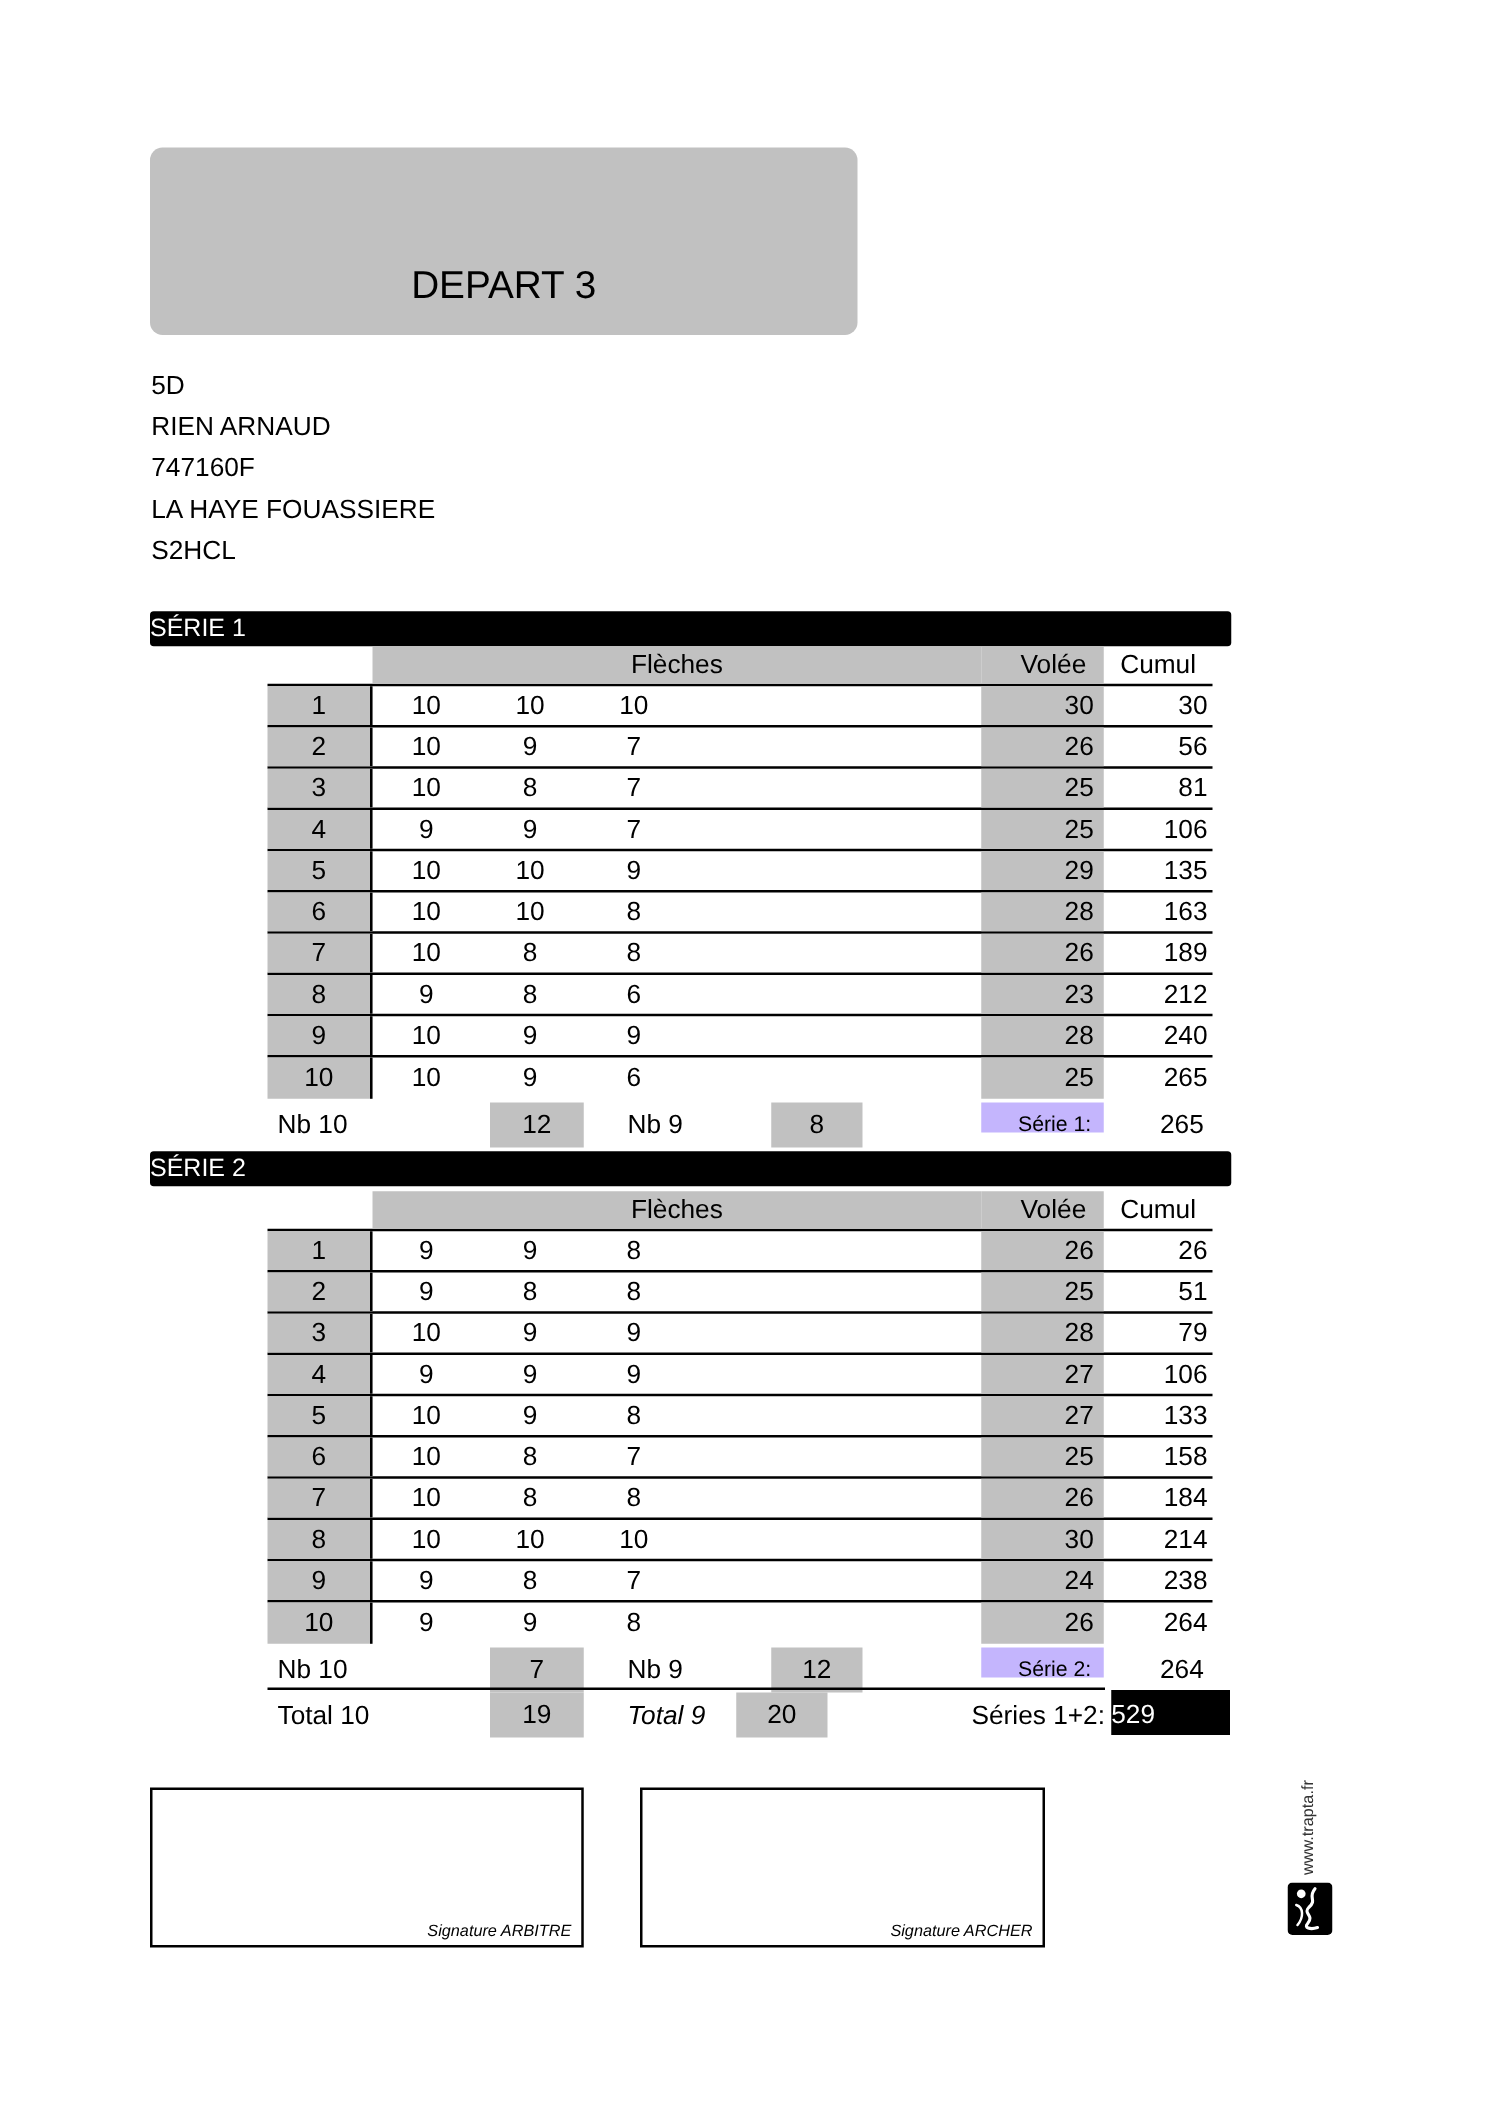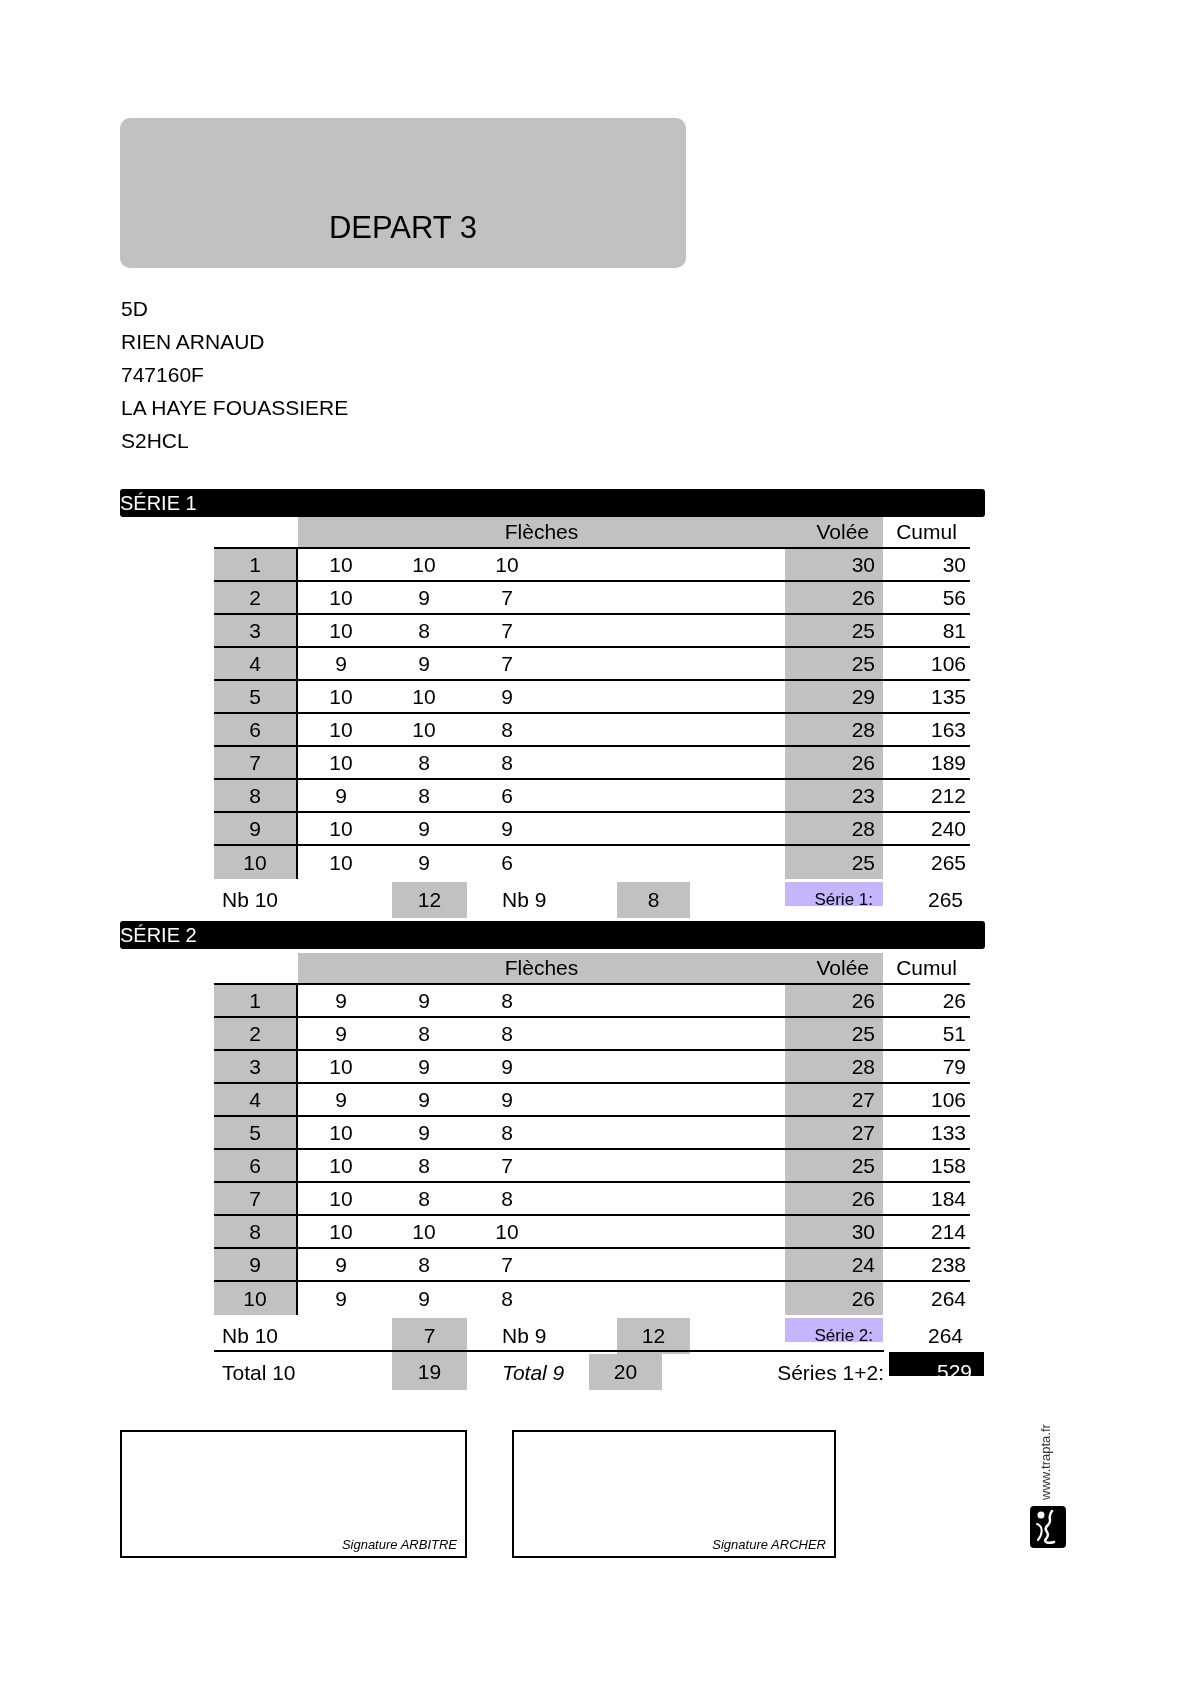--- a/index.html
+++ b/index.html
@@ -47,23 +47,23 @@
 
   
   .foot-label { position:absolute; font-size:21px; line-height:34px; height:34px; }
   .foot-box { position:absolute; width:75px; height:36px; background:#c1c1c1;
     font-size:21px; line-height:36px; text-align:center; }
   .foot-graycell { position:absolute; width:98px; height:24px; background:#c4b5fd;
     font-size:17px; line-height:36px; text-align:right; padding-right:10px; }
   .foot-value { position:absolute; width:84px; font-size:21px; line-height:34px;
     text-align:right; padding-right:4px; }
   .divider { position:absolute; left:214px; width:670px; height:2px; background:#000; }
-  .total-black-box { position:absolute; left:889px; top:1352px; width:95px; height:24px;
+  .total-black-box { position:absolute; left:889px; top:1352px; width:95px; height:36px;
     background:#000; color:#fff; font-size:21px; line-height:40px; text-align:left;
-    padding-right:14px;padding-left:48px; }
+    padding-right:14px; }
 
   
   .sig-box { position:absolute; top:1430px; height:128px; border:2px solid #000; background:#fff;font-style:italic; }
   #sig-arbitre { left:120px; width:347px; }
   #sig-archer { left:512px; width:324px; }
   .sig-label { position:absolute; right:8px; bottom:4px; font-size:13px; }
 
   
   .website { position:absolute; left:1038px; top:1400px; height:100px; font-size:13px;
     color:#333; writing-mode:vertical-rl; transform:rotate(180deg); }

